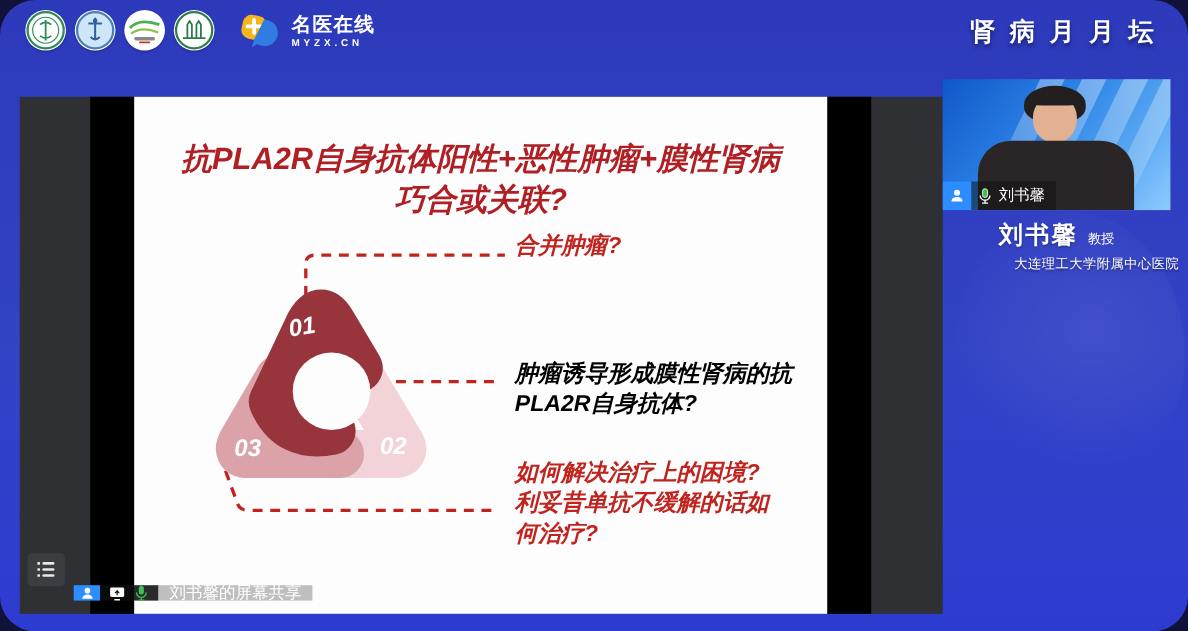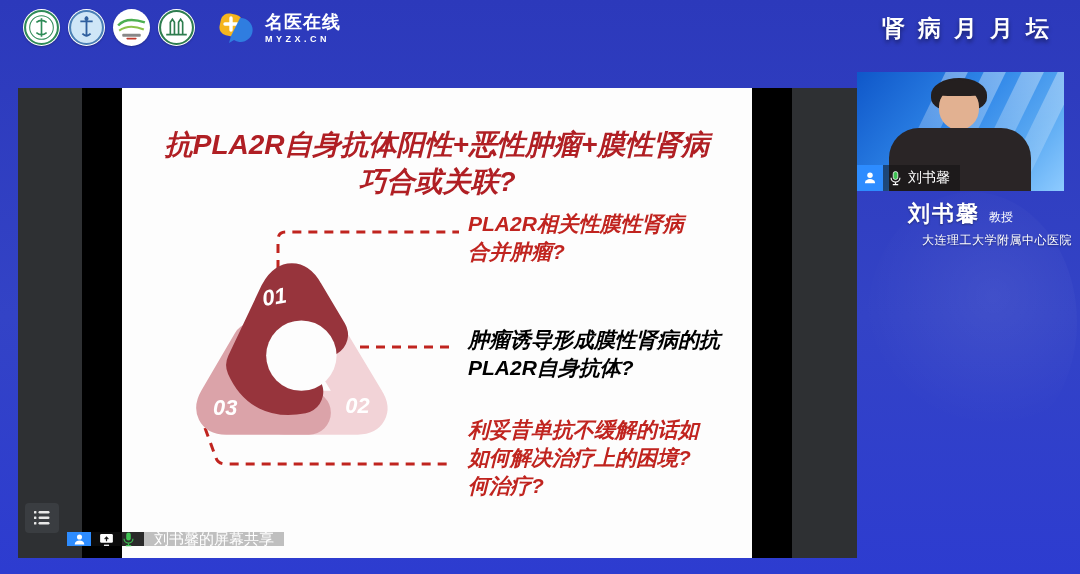--- a/index.html
+++ b/index.html
@@ -2,20 +2,21 @@
 <html><head>
 <meta charset="utf-8">
 <style>
   * { margin:0; padding:0; box-sizing:border-box; }
   html,body { background:#10123a; }
   body { font-family:"Liberation Sans","DejaVu Sans",sans-serif; }
 
   .page{
     position:relative; width:1080px; height:574px; overflow:hidden;
     background:linear-gradient(180deg,#2c39bb 0%,#3343c6 55%,#2d3cd0 100%);
+    border-radius:32px;
   }
 
   
   .header{ position:absolute; left:0; top:0; width:1080px; height:88px; }
   .logo-row{ position:absolute; left:23px; top:9px; display:flex; gap:8px; align-items:center; }
   .logo{ width:37px; height:37px; border-radius:50%; background:#fff; display:flex; align-items:center; justify-content:center; overflow:hidden; box-shadow:0 1px 2px rgba(0,0,0,.25); }
   .brand{ position:absolute; left:218px; top:10px; display:flex; align-items:center; gap:7px; }
   .brand-text{ display:flex; flex-direction:column; line-height:1; }
   .brand-cn{ color:#fff; font-size:18px; font-weight:bold; letter-spacing:1px; }
   .brand-en{ color:#fff; font-size:9px; letter-spacing:3.5px; margin-top:4px; font-weight:bold; }
@@ -150,30 +151,29 @@
         </g>
         <circle cx="138" cy="108" r="37" fill="#fdfdfd"></circle>
         <g fill="#fff" font-size="23" font-weight="bold" text-anchor="middle" font-family="Liberation Sans, DejaVu Sans, sans-serif">
           <text x="110" y="54" transform="rotate(-9 110 48)">01</text>
           <text x="197" y="168">02</text>
           <text x="58" y="170">03</text>
         </g>
       </svg>
 
       <div class="bullet red b1">
-        <div>PLA2R相关性膜性肾病</div>
         <div>合并肿瘤?</div>
       </div>
       <div class="bullet black b2">
         <div>肿瘤诱导形成膜性肾病的抗</div>
         <div>PLA2R自身抗体?</div>
       </div>
       <div class="bullet red b3">
+        <div>如何解决治疗上的困境?</div>
         <div>利妥昔单抗不缓解的话如</div>
-        <div>如何解决治疗上的困境?</div>
         <div>何治疗?</div>
       </div>
     </div>
   </div>
 
   <div class="sidebar">
     <div class="sidebar-pattern"></div>
 
     <div class="video">
       <div class="ray" style="left:58px"></div>

